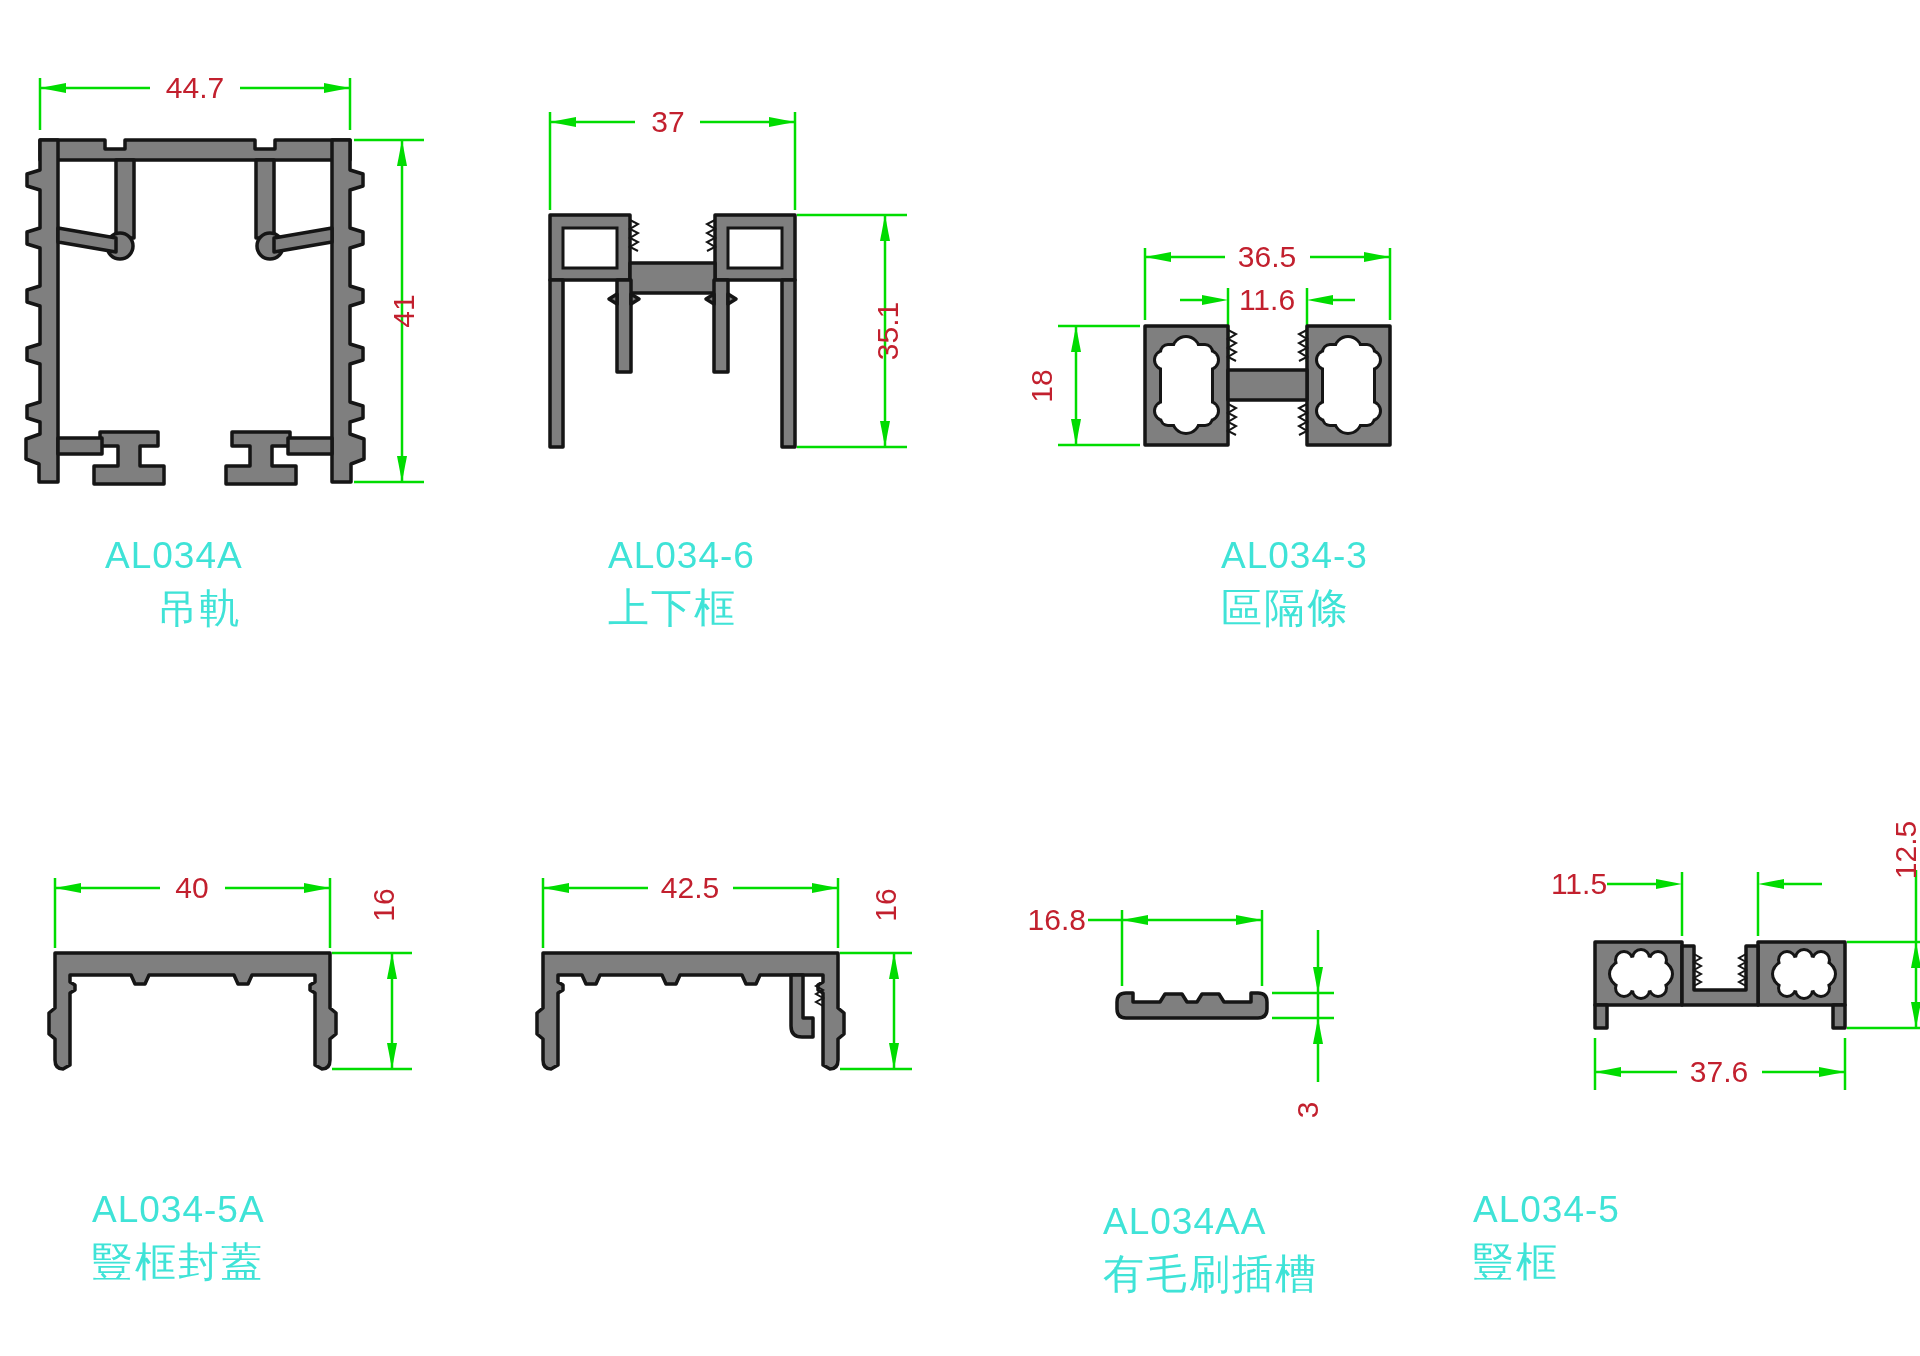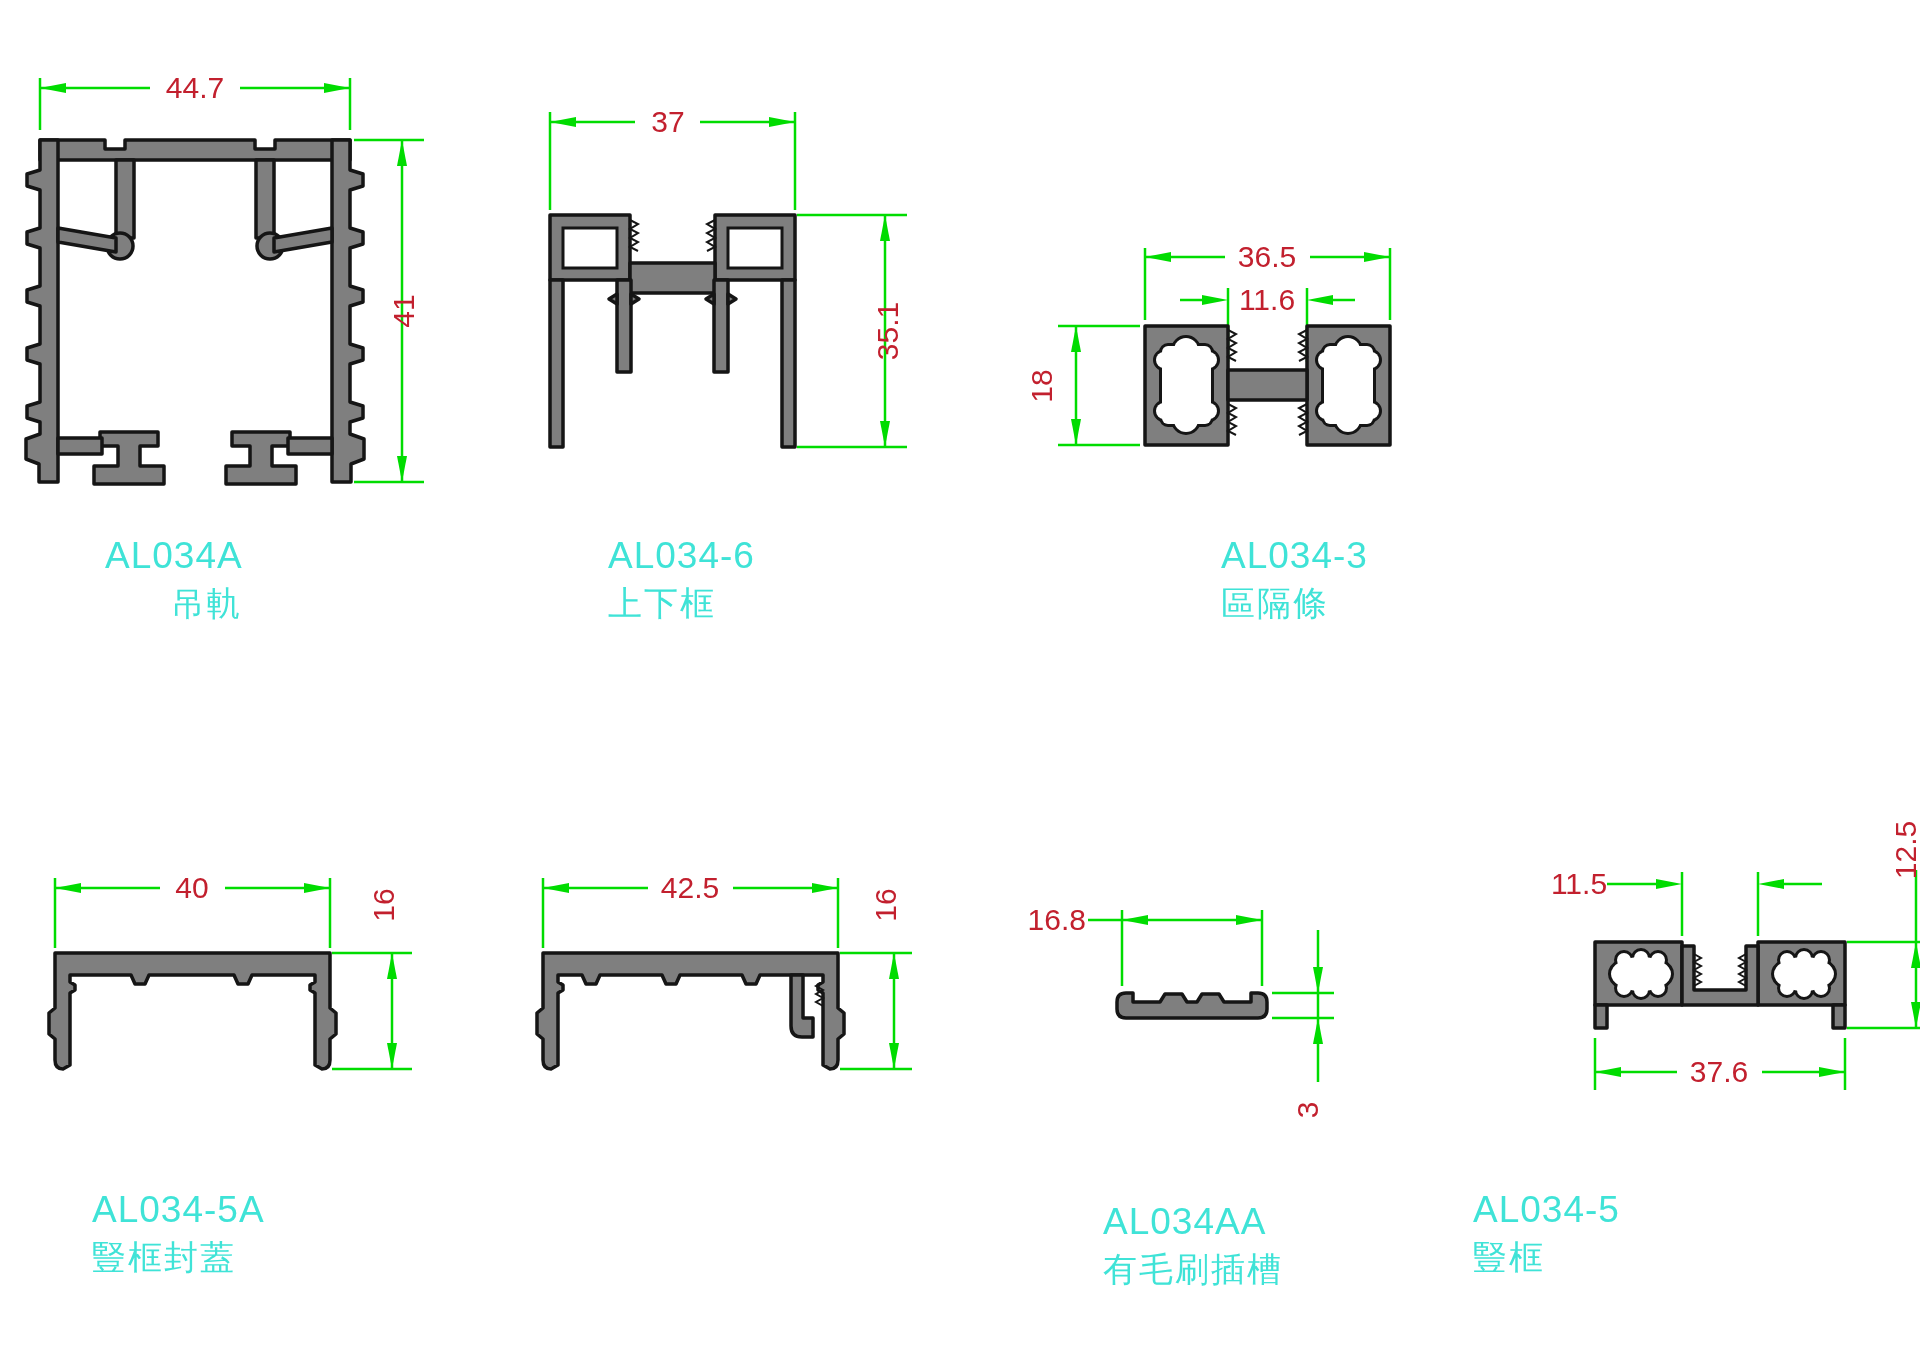--- a/index.html
+++ b/index.html
@@ -14,21 +14,21 @@
   .profile{fill:var(--profile_fill);stroke:var(--profile_stroke);stroke-width:3.5;stroke-linejoin:round;}
   .hollow{fill:#fff;stroke:var(--profile_stroke);stroke-width:3;}
   .holstroke{fill:#fff;stroke:var(--profile_stroke);stroke-width:6;}
   .holfill{fill:#fff;stroke:none;}
   .serr{fill:none;stroke:var(--profile_stroke);stroke-width:2;}
   .dim line{stroke:var(--dim_green);stroke-width:2.5;}
   .arr{fill:var(--dim_green);stroke:none;}
   .dimtext{fill:var(--dim_red);font-size:30px;font-weight:500;font-family:"Liberation Sans",sans-serif;}
   .plabel{position:absolute;color:var(--label_cyan);line-height:1.32;}
   .pid{font-size:37px;letter-spacing:1px;}
-  .pname{font-size:34px;letter-spacing:2px;}
+  .pname{font-size:41px;letter-spacing:2px;}
 </style>
 </head>
 <body>
 
 <div id="canvas">
 
   <div class="fig" style="left:20px;top:30px;">
     <svg width="440" height="470" viewBox="0 0 440 470">
 
       <g class="dim">

